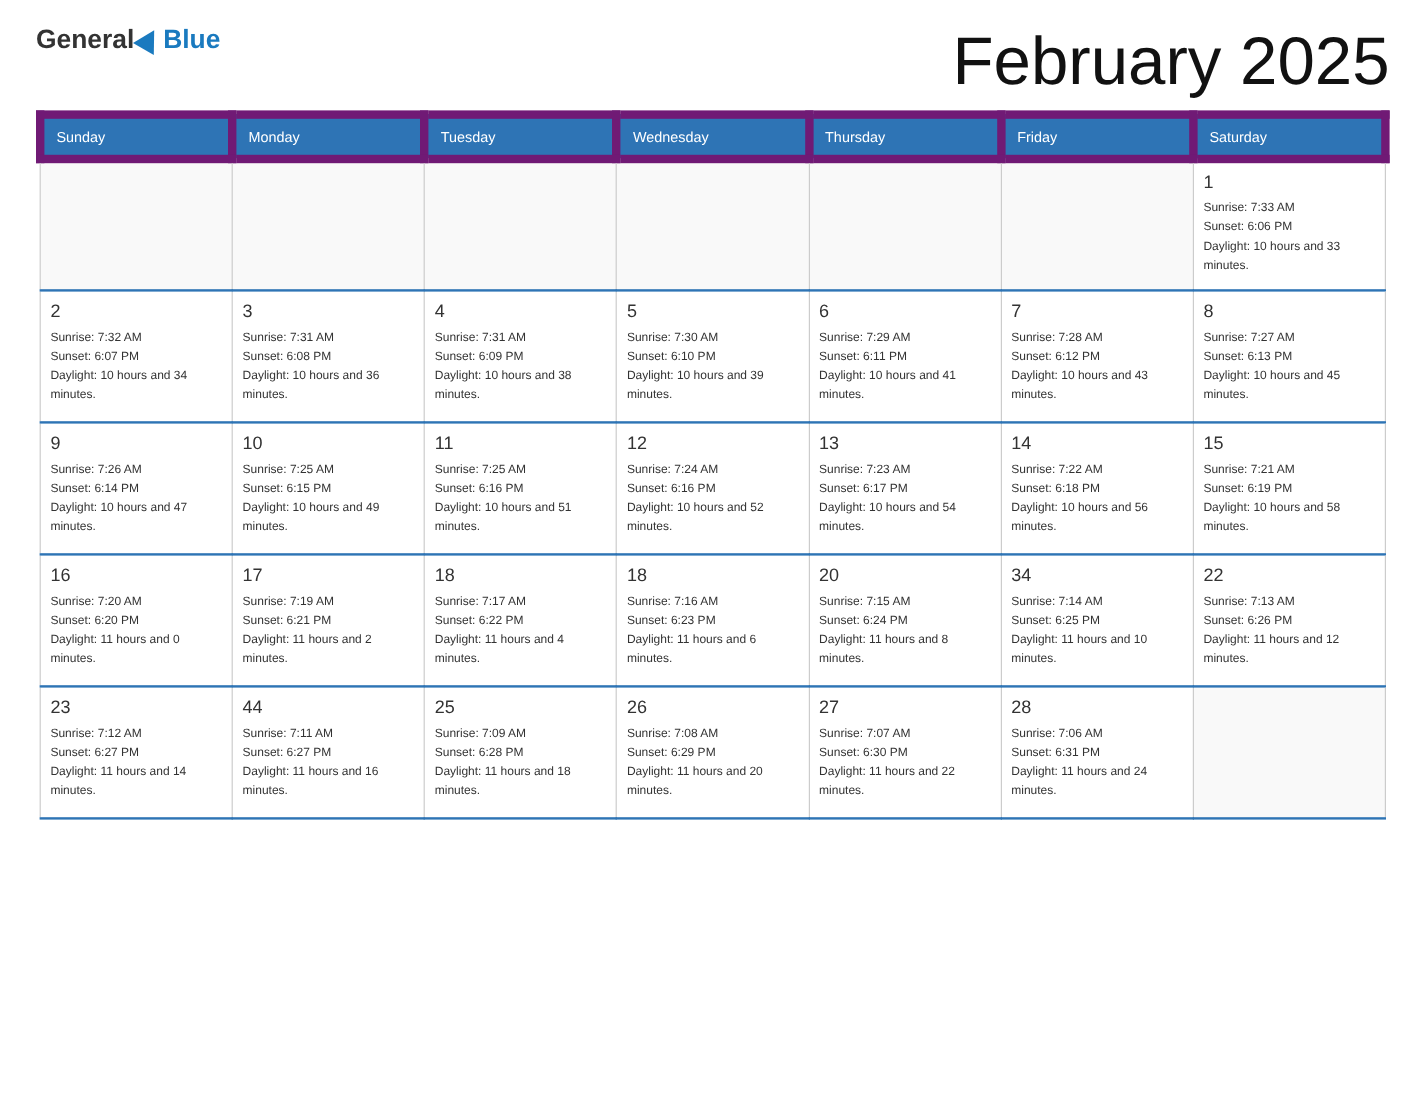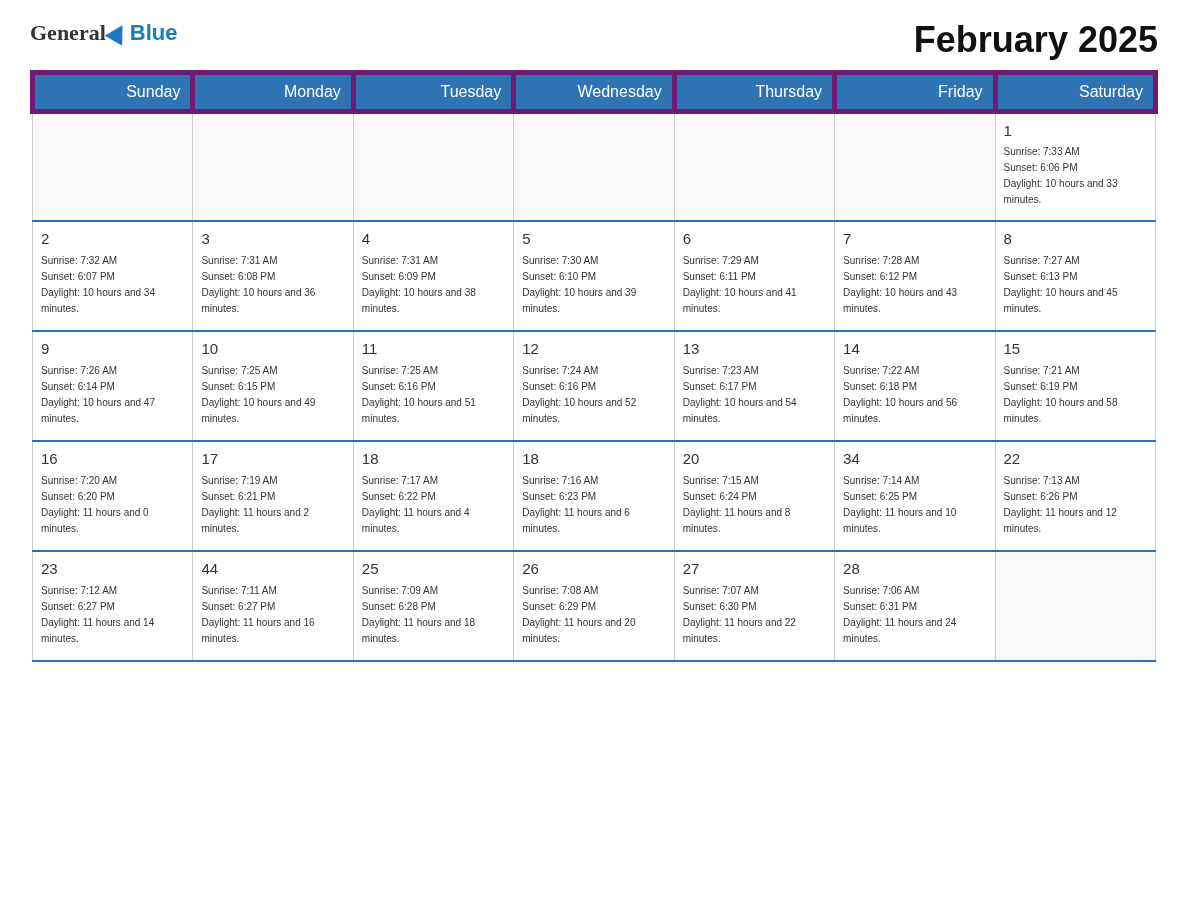--- a/index.html
+++ b/index.html
@@ -22,59 +22,59 @@
       flex-direction: column;
       align-items: flex-start;
     }
     .logo-text {
       display: flex;
       align-items: center;
       font-size: 22px;
       font-weight: bold;
       color: #333;
     }
-    .logo-general { color: #333; font-family: Liberation Serif, serif; }
+    .logo-general { color: #333; }
     .logo-blue { color: #1a7abf; }
     .logo-triangle {
       width: 0; height: 0;
       border-left: 10px solid transparent;
       border-right: 10px solid transparent;
       border-bottom: 18px solid #1a7abf;
       display: inline-block;
       margin: 0 2px;
       transform: rotate(30deg);
       vertical-align: middle;
     }
     .title-block {
       text-align: right;
     }
     .month-title {
-      font-size: 36px;
-      font-weight: bold;
+      font-size: 56px;
+      font-weight: normal;
       color: #111;
       line-height: 1.1;
     }
     .location-title {
       font-size: 22px;
       color: #333;
       margin-top: 4px;
     }
     .calendar {
       width: 100%;
       border-collapse: collapse;
       border: 1px solid #bbb;
     }
     .calendar th {
       background: #2e74b5;
       color: #fff;
-      font-size: 16px;
+      font-size: 12px;
       font-weight: normal;
       padding: 8px 10px;
-      text-align: right;
-      border: 5px solid #701a75;
+      text-align: left;
+      border: 7px solid #701a75;
     }
     .calendar td {
       vertical-align: top;
       padding: 6px 8px;
       border: 1px solid #ccc;
       width: 14.28%;
       min-height: 90px;
       font-size: 13px;
       line-height: 1.5;
       color: #333;

